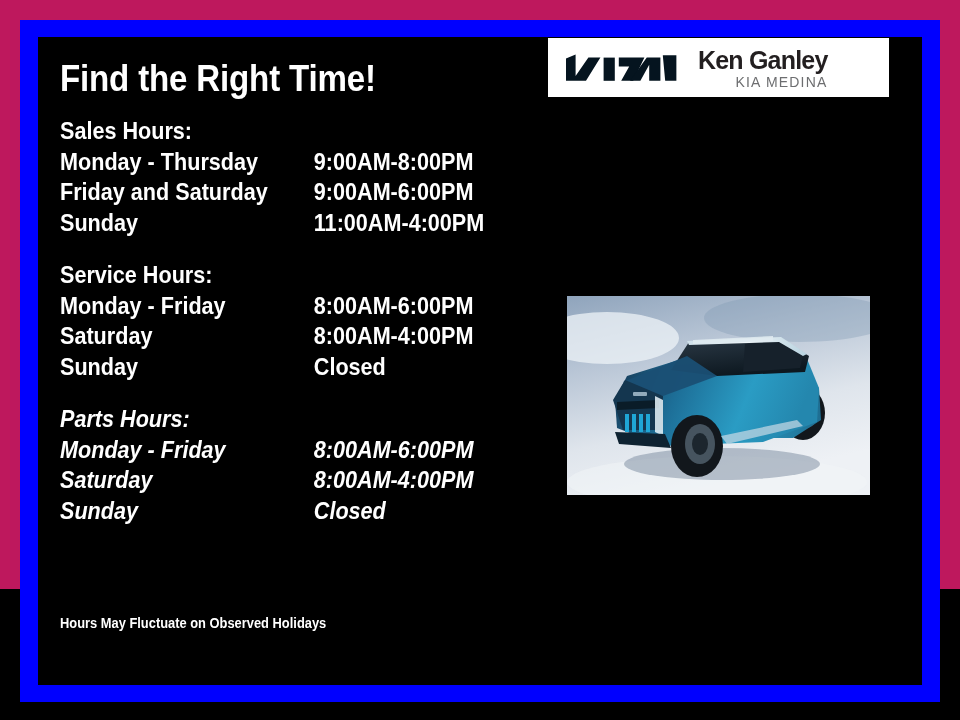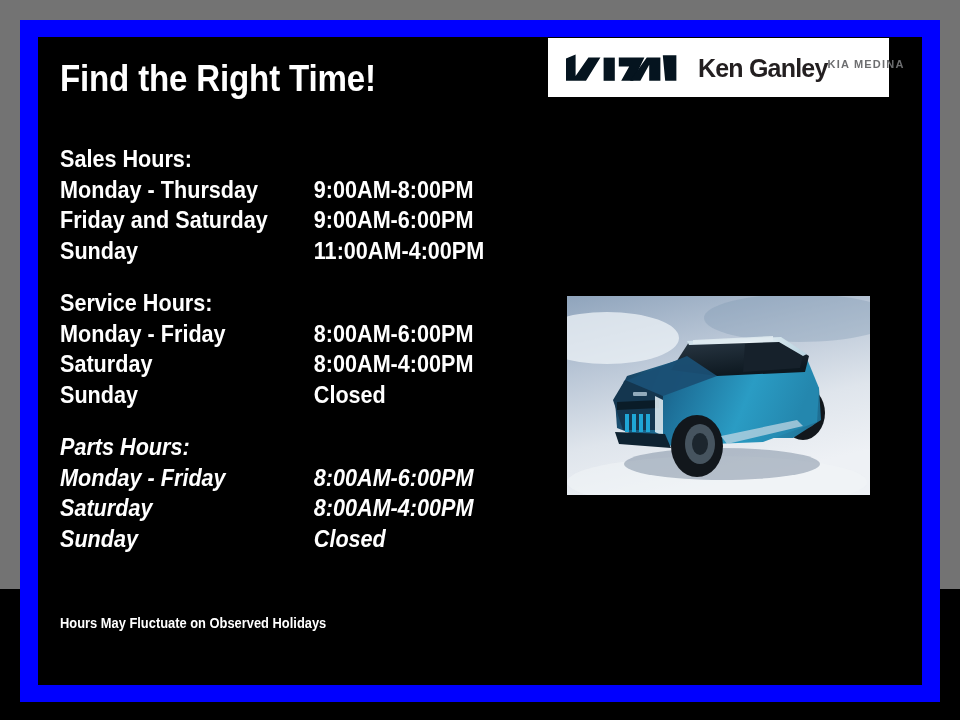--- a/index.html
+++ b/index.html
@@ -12,21 +12,21 @@
     height: 720px;
     overflow: hidden;
     font-family: "Liberation Sans", sans-serif;
   }
 
   
   #slide {
     position: relative;
     width: 960px;
     height: 589px;
-    background: #737373;
+    background: #be185d;
     box-sizing: border-box;
   }
   #blue-frame {
     position: absolute;
     left: 20px;
     top: 20px;
     width: 920px;
     height: 682px;
     background: #0000ff;
     box-sizing: border-box;
@@ -52,21 +52,21 @@
     letter-spacing: -0.2px;
     transform: scaleX(0.92);
     transform-origin: left center;
     white-space: nowrap;
   }
 
   
   #hours-area {
     position: absolute;
     left: 60px;
-    top: 144px;
+    top: 116px;
     width: 480px;
   }
   .hours-block {
     margin-bottom: 22px;
   }
   .hours-block:last-child { margin-bottom: 0; font-style: italic; }
 
   .block-heading,
   .hours-row {
     color: #ffffff;
@@ -118,38 +118,39 @@
   }
   #kia-mark {
     flex: 0 0 auto;
     width: 120px;
     height: 34px;
     margin-right: 16px;
     display: block;
   }
   #logo-wordmark {
     display: flex;
-    flex-direction: row;
+    flex-direction: column;
     justify-content: center;
     line-height: 1;
+    align-items: flex-end;
   }
   #dealer-name {
     color: #231f20;
     font-family: "Liberation Sans", sans-serif;
     font-size: 25px;
     font-weight: bold;
     letter-spacing: -0.8px;
     line-height: 26px;
     white-space: nowrap;
   }
   #dealer-sub {
     color: #6d6e70;
     font-family: "Liberation Sans", sans-serif;
-    font-size: 11px;
-    font-weight: bold;
+    font-size: 14px;
+    font-weight: normal;
     letter-spacing: 1.2px;
     line-height: 14px;
     margin-top: 2px;
     white-space: nowrap;
   }
 
   
   #vehicle-photo {
     position: absolute;
     left: 567px;

